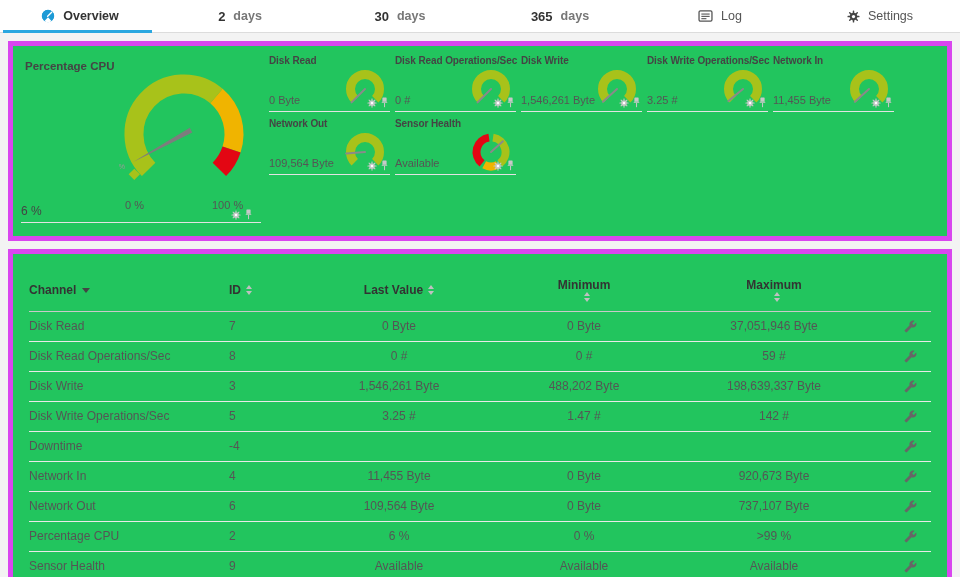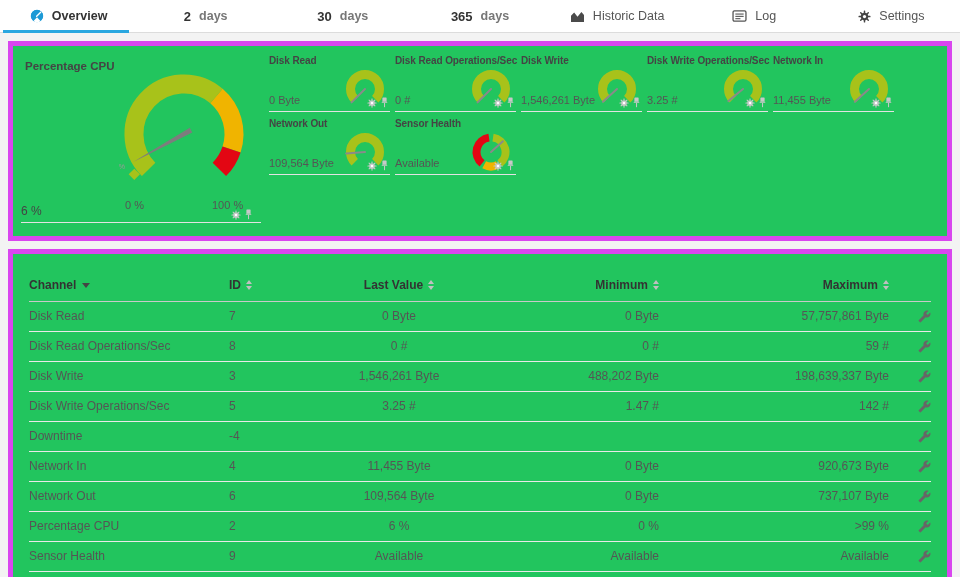--- a/index.html
+++ b/index.html
@@ -41,21 +41,21 @@
   .blk-icons{display:inline-flex;gap:3px;align-items:center;line-height:0;cursor:pointer;}
   
   .table-card{height:311px;padding:18px 16px 0;}
   .grid{display:grid;grid-template-columns:200px 60px 220px 150px 230px 1fr;
         font-size:12px;color:#555;}
   .thead,.trow{display:contents;}
   .th{display:flex;align-items:center;font-weight:bold;color:#333;
       padding:6px 0 9px;border-bottom:1px solid #c9c9c9;cursor:pointer;}
   .td{padding:7px 0 8px;border-bottom:1px solid #e9e9e9;display:flex;align-items:center;}
   .c-center{justify-content:center;text-align:right;}
-  .c-right{justify-content:flex-end;text-align:center;}
+  .c-right{justify-content:flex-end;text-align:center;flex-direction:column;}
   .caret{width:0;height:0;border-left:4px solid transparent;border-right:4px solid transparent;
          border-top:5px solid #444;margin-left:6px;display:inline-block;}
   .sort{display:inline-flex;flex-direction:column;gap:2px;margin-left:5px;}
   .sort i{display:block;width:0;height:0;border-left:3.5px solid transparent;border-right:3.5px solid transparent;}
   .sort .up{border-bottom:4px solid #c0c0c0;}
   .sort .down{border-top:4px solid #c0c0c0;}
   .wrench{line-height:0;cursor:pointer;}
 </style>
 </head>
 <body>
@@ -77,28 +77,20 @@
       <span class="num">2</span>
       <span class="tlabel days">days</span>
     </div>
     <div class="tab">
       <span class="num">30</span>
       <span class="tlabel days">days</span>
     </div>
     <div class="tab">
       <span class="num">365</span>
       <span class="tlabel days">days</span>
-    </div>
-    <div class="tab">
-      <span class="ticon">
-        <svg width="15" height="13" viewBox="0 0 16 14">
-          <path d="M1 13 V6.2 L4.4 2.6 8 7.4 12.2 2.2 15 5.4 V13 z" fill="#4a4a4a"></path>
-        </svg>
-      </span>
-      <span class="tlabel">Historic Data</span>
     </div>
     <div class="tab">
       <span class="ticon">
         <svg width="15" height="12" viewBox="0 0 16 13">
           <rect x="1" y="1" width="14" height="11" rx="1.5" fill="none" stroke="#555" stroke-width="1.4"></rect>
           <line x1="3.5" y1="4.4" x2="12.5" y2="4.4" stroke="#555" stroke-width="1.2"></line>
           <line x1="3.5" y1="6.9" x2="12.5" y2="6.9" stroke="#555" stroke-width="1.2"></line>
           <line x1="3.5" y1="9.4" x2="9" y2="9.4" stroke="#555" stroke-width="1.2"></line>
         </svg>
       </span>
@@ -409,21 +401,21 @@
             <i class="up"></i>
             <i class="down"></i>
           </span>
         </div><div class="th c-right">
           <span>Maximum</span>
           <span class="sort">
             <i class="up"></i>
             <i class="down"></i>
           </span>
         </div><div class="th"></div></div>
-      <div class="trow"><div class="td">Disk Read</div><div class="td">7</div><div class="td c-center">0 Byte</div><div class="td c-right">0 Byte</div><div class="td c-right">57,757,861 Byte</div><div class="td c-right">
+      <div class="trow"><div class="td">Disk Read</div><div class="td">7</div><div class="td c-center">0 Byte</div><div class="td c-right">0 Byte</div><div class="td c-right">37,051,946 Byte</div><div class="td c-right">
           <span class="wrench"><svg width="13" height="13" viewBox="0 0 24 24">
               <g transform="scale(-1,1) translate(-24,0)">
                 <path fill="#666" d="M22.7 19l-9.1-9.1c.9-2.3.4-5-1.5-6.9C10.1 1 7.1.6 4.7 1.7L9 6 6 9 1.6 4.7C.4 7.1.9 10.1 2.9 12.1c1.9 1.9 4.6 2.4 6.9 1.5l9.1 9.1c.4.4 1 .4 1.4 0l2.3-2.3c.5-.4.5-1.1.1-1.4z"></path>
               </g>
             </svg></span>
         </div></div>
       <div class="trow"><div class="td">Disk Read Operations/Sec</div><div class="td">8</div><div class="td c-center">0 #</div><div class="td c-right">0 #</div><div class="td c-right">59 #</div><div class="td c-right">
           <span class="wrench"><svg width="13" height="13" viewBox="0 0 24 24">
               <g transform="scale(-1,1) translate(-24,0)">
                 <path fill="#666" d="M22.7 19l-9.1-9.1c.9-2.3.4-5-1.5-6.9C10.1 1 7.1.6 4.7 1.7L9 6 6 9 1.6 4.7C.4 7.1.9 10.1 2.9 12.1c1.9 1.9 4.6 2.4 6.9 1.5l9.1 9.1c.4.4 1 .4 1.4 0l2.3-2.3c.5-.4.5-1.1.1-1.4z"></path>

